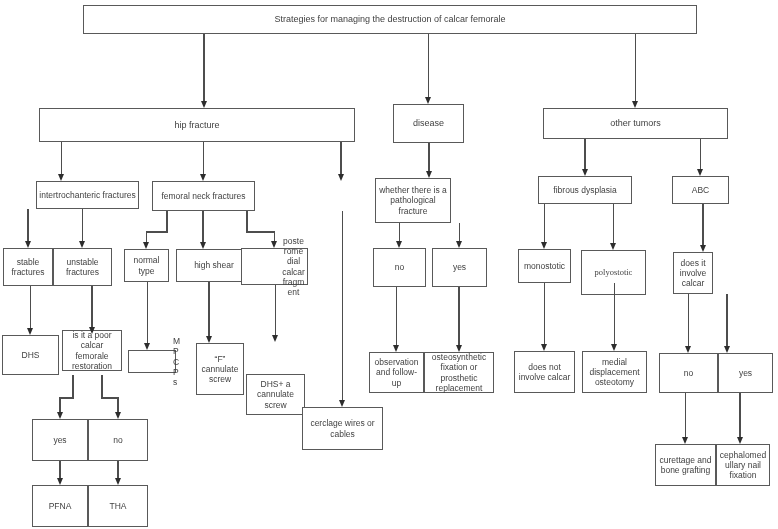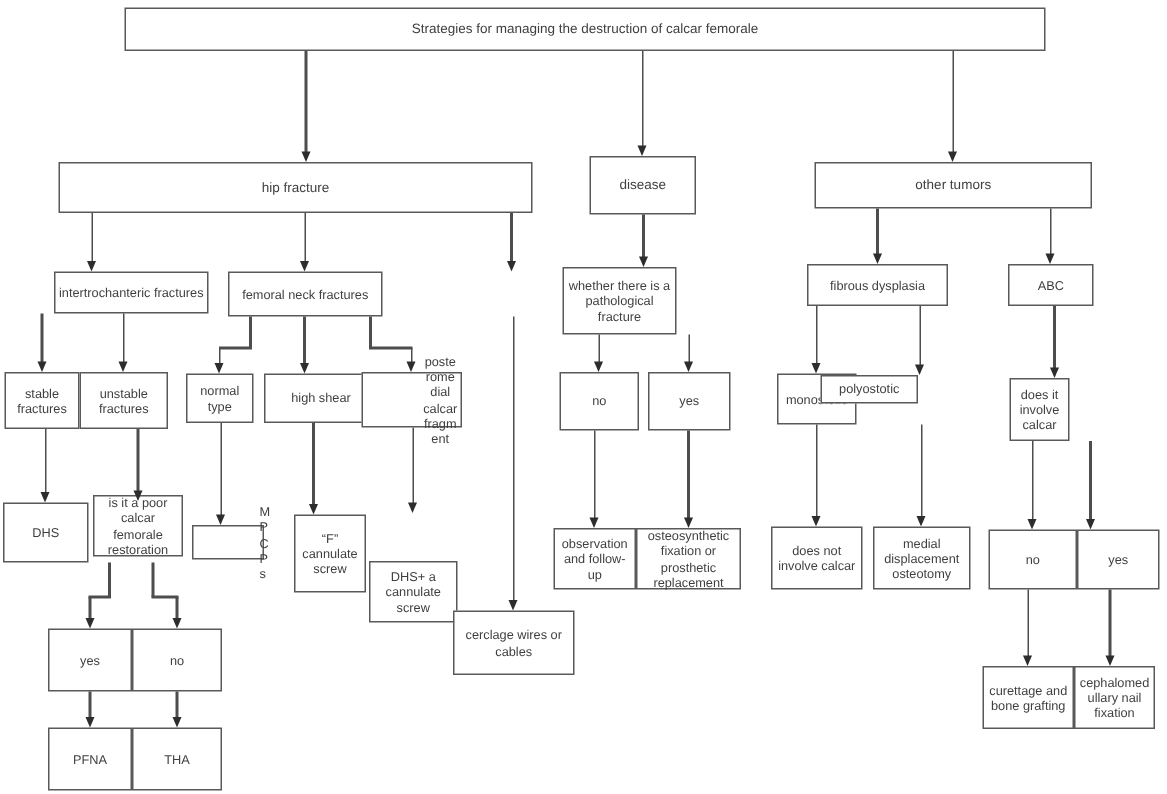--- a/index.html
+++ b/index.html
@@ -92,21 +92,21 @@
     </div>
     <div class="node" style="left: 373px; top: 248px; width: 53px; height: 39px;">
       <div class="lbl">no</div>
     </div>
     <div class="node" style="left: 432px; top: 248px; width: 55px; height: 39px;">
       <div class="lbl">yes</div>
     </div>
     <div class="node" style="left: 518px; top: 249px; width: 53px; height: 34px;">
       <div class="lbl">monostotic</div>
     </div>
-    <div class="node" style="left: 547px; top: 250px; width: 65px; height: 19px;">
+    <div class="node" style="left: 581px; top: 250px; width: 65px; height: 45px; font-family: Liberation Serif, serif;">
       <div class="lbl">polyostotic</div>
     </div>
     <div class="node" style="left: 673px; top: 252px; width: 40px; height: 42px;">
       <div class="lbl">does it involve calcar</div>
     </div>
     <div class="node" style="left: 2px; top: 335px; width: 57px; height: 40px;">
       <div class="lbl">DHS</div>
     </div>
     <div class="node" style="left: 62px; top: 330px; width: 60px; height: 41px; text-align: center;">
       <div class="lbl">is it a poor calcar femorale restoration</div>

